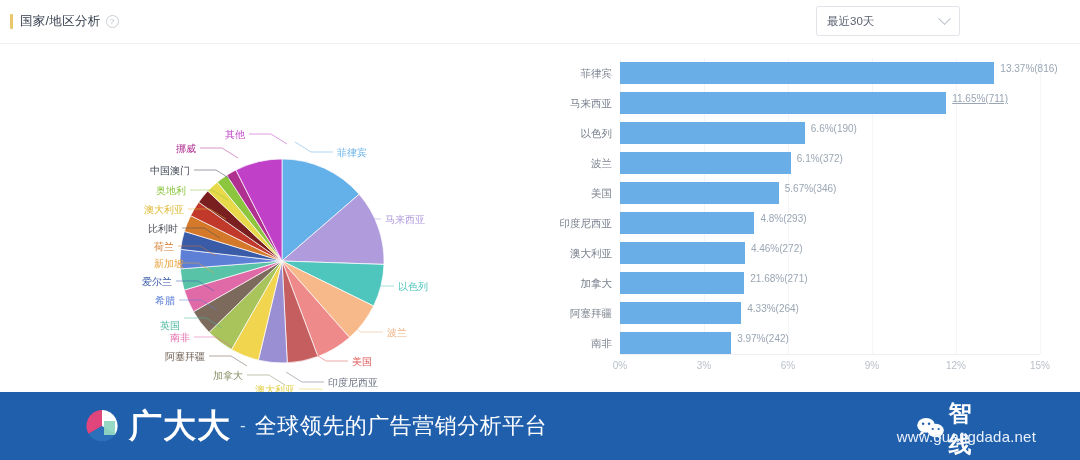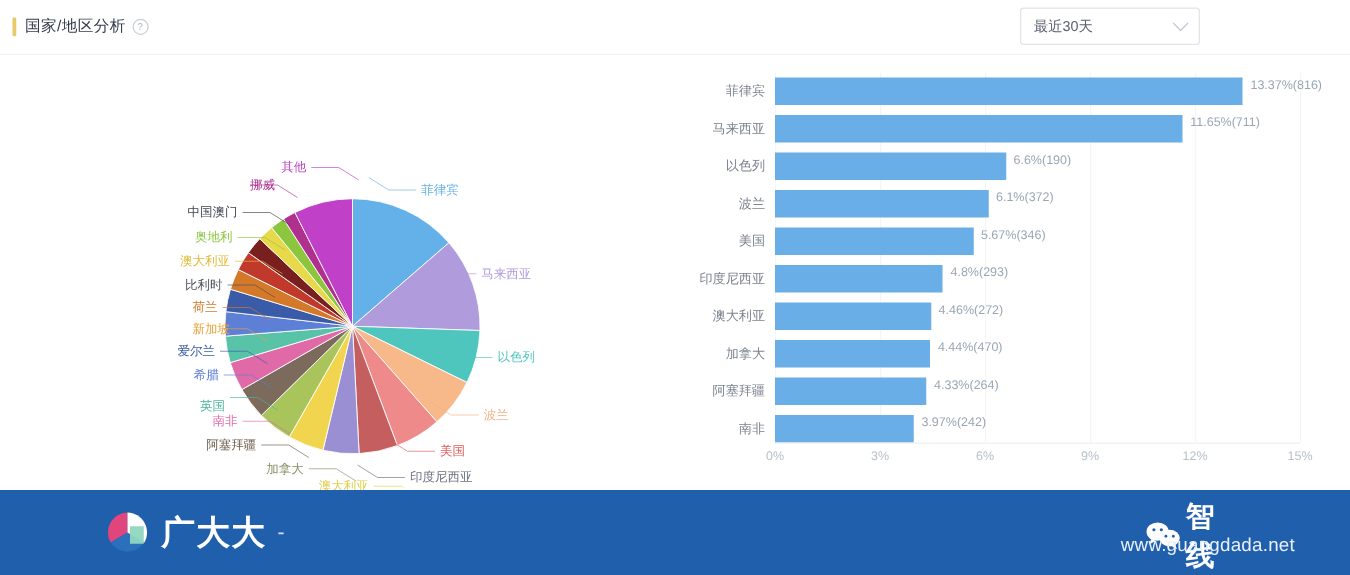--- a/index.html
+++ b/index.html
@@ -79,21 +79,21 @@
   }
 
   
   .banner{
     position:absolute;left:0;top:392px;width:1080px;height:68px;
     background:#1f5fac;overflow:hidden;
   }
   .banner-left{position:absolute;left:85px;top:0;height:68px;display:flex;align-items:center;}
   .logo-mark{width:34px;height:34px;position:relative;margin-right:10px;}
   .brand{
-    font-size:27px;font-weight:bold;color:#ffffff;letter-spacing:1px;
+    font-size:33px;font-weight:bold;color:#ffffff;letter-spacing:1px;
     font-family:Liberation Serif, serif;
   }
   .brand-sep{font-size:17px;color:#cfe0f3;margin:0 9px;}
   .brand-tag{font-size:22px;color:#ffffff;letter-spacing:.5px;}
   .banner-right{position:absolute;right:20px;top:0;height:68px;}
   .wx-wrap{position:absolute;right:76px;top:6px;display:flex;align-items:center;}
   .wx-name{font-size:23px;color:#ffffff;font-weight:bold;margin-left:1px;letter-spacing:1px;}
   .site{
     position:absolute;right:24px;top:36px;font-size:15px;color:#e9f0fa;letter-spacing:.2px;
   }
@@ -162,21 +162,21 @@
             <path d="M 333 108 L 311 108 L 295 98" stroke="#64b0e8" opacity="0.65"></path>
             <path d="M 381 175 L 359 175 L 343 165" stroke="#b09bdc" opacity="0.65"></path>
             <path d="M 394 242 L 372 242 L 356 232" stroke="#4ec5bd" opacity="0.65"></path>
             <path d="M 383 288 L 361 288 L 345 278" stroke="#f0b183" opacity="0.65"></path>
             <path d="M 348 317 L 326 317 L 310 307" stroke="#e05a5a" opacity="0.65"></path>
             <path d="M 324 338 L 302 338 L 286 328" stroke="#6b7280" opacity="0.65"></path>
           </g>
       </svg>
       <div id="pie-label-layer">
           <div class="pie-label l" style="color: rgb(192, 64, 200); left: 225px; top: 84.5px;">其他</div>
-          <div class="pie-label l" style="color: rgb(176, 48, 144); left: 176px; top: 98.5px; margin-left: 24px;">挪威</div>
+          <div class="pie-label l" style="color: rgb(176, 48, 144); left: 176px; top: 98.5px;">挪威</div>
           <div class="pie-label l" style="color: rgb(63, 70, 84); left: 150px; top: 120.5px;">中国澳门</div>
           <div class="pie-label l" style="color: rgb(140, 198, 63); left: 156px; top: 140.5px;">奥地利</div>
           <div class="pie-label l" style="color: rgb(224, 187, 58); left: 144px; top: 159.5px;">澳大利亚</div>
           <div class="pie-label l" style="color: rgb(74, 79, 88); left: 148px; top: 178.5px;">比利时</div>
           <div class="pie-label l" style="color: rgb(212, 121, 42); left: 154px; top: 196.5px;">荷兰</div>
           <div class="pie-label l" style="color: rgb(232, 163, 61); left: 154px; top: 213.5px;">新加坡</div>
           <div class="pie-label l" style="color: rgb(58, 91, 168); left: 142px; top: 231.5px;">爱尔兰</div>
           <div class="pie-label l" style="color: rgb(93, 127, 214); left: 155px; top: 250.5px;">希腊</div>
           <div class="pie-label l" style="color: rgb(75, 183, 156); left: 160px; top: 276px;">英国</div>
           <div class="pie-label l" style="color: rgb(224, 106, 168); left: 170px; top: 287.5px;">南非</div>
@@ -209,21 +209,21 @@
             <div class="bar-track" style="width: 374.36px;">
               <div class="bar-fill" style="width: 100%; background: rgb(106, 174, 232);"></div>
             </div>
             <div class="bar-val" style="left: 454.36px;">13.37%(816)</div>
           </div>
           <div class="bar-row" style="top: 44px; width: 540px;">
             <div class="bar-cat">马来西亚</div>
             <div class="bar-track" style="width: 326.2px;">
               <div class="bar-fill" style="width: 100%; background: rgb(106, 174, 232);"></div>
             </div>
-            <div class="bar-val" style="left: 406.2px;">11.65%(711)</div>
+            <div class="bar-val" style="left: 406.2px; text-decoration: underline;">11.65%(711)</div>
           </div>
           <div class="bar-row" style="top: 74px; width: 540px;">
             <div class="bar-cat">以色列</div>
             <div class="bar-track" style="width: 184.8px;">
               <div class="bar-fill" style="width: 100%; background: rgb(106, 174, 232);"></div>
             </div>
             <div class="bar-val" style="left: 264.8px;">6.6%(190)</div>
           </div>
           <div class="bar-row" style="top: 104px; width: 540px;">
             <div class="bar-cat">波兰</div>
@@ -251,21 +251,21 @@
             <div class="bar-track" style="width: 124.88px;">
               <div class="bar-fill" style="width: 100%; background: rgb(106, 174, 232);"></div>
             </div>
             <div class="bar-val" style="left: 204.88px;">4.46%(272)</div>
           </div>
           <div class="bar-row" style="top: 224px; width: 540px;">
             <div class="bar-cat">加拿大</div>
             <div class="bar-track" style="width: 124.32px;">
               <div class="bar-fill" style="width: 100%; background: rgb(106, 174, 232);"></div>
             </div>
-            <div class="bar-val" style="left: 204.32px;">4.44%(470)</div>
+            <div class="bar-val" style="left: 204.32px;">21.68%(271)</div>
           </div>
           <div class="bar-row" style="top: 254px; width: 540px;">
             <div class="bar-cat">阿塞拜疆</div>
             <div class="bar-track" style="width: 121.24px;">
               <div class="bar-fill" style="width: 100%; background: rgb(106, 174, 232);"></div>
             </div>
             <div class="bar-val" style="left: 201.24px;">4.33%(264)</div>
           </div>
           <div class="bar-row" style="top: 284px; width: 540px;">
             <div class="bar-cat">南非</div>
@@ -292,20 +292,21 @@
       <div class="logo-mark">
         <svg width="34" height="34" viewBox="0 0 34 34">
           <path d="M17 17 L17 1 A16 16 0 0 0 3.5 25 Z" fill="#e0457b"></path>
           <path d="M17 17 L3.5 25 A16 16 0 0 0 30.5 25 Z" fill="#2c6fbb"></path>
           <path d="M17 17 L30.5 25 A16 16 0 0 0 17 1 Z" fill="#ffffff"></path>
           <path d="M19 12 L30 12 L30 26 L19 26 Z" fill="#8fd6c0" opacity="0.95"></path>
         </svg>
       </div>
       <span class="brand">广大大</span>
       <span class="brand-sep">-</span>
+      <span class="brand-tag">全球领先的广告营销分析平台</span>
     </div>
     <div class="banner-right">
       <div class="wx-wrap">
         <svg width="44" height="34" viewBox="0 0 44 34">
           <ellipse cx="15" cy="12" rx="12" ry="10" fill="#ffffff"></ellipse>
           <path d="M8 20 L6 26 L13 22 Z" fill="#ffffff"></path>
           <circle cx="11" cy="10" r="1.7" fill="#1f5fac"></circle>
           <circle cx="19" cy="10" r="1.7" fill="#1f5fac"></circle>
           <ellipse cx="28" cy="19" rx="11" ry="9" fill="#ffffff"></ellipse>
           <path d="M34 26 L36 31 L29 27 Z" fill="#ffffff"></path>

